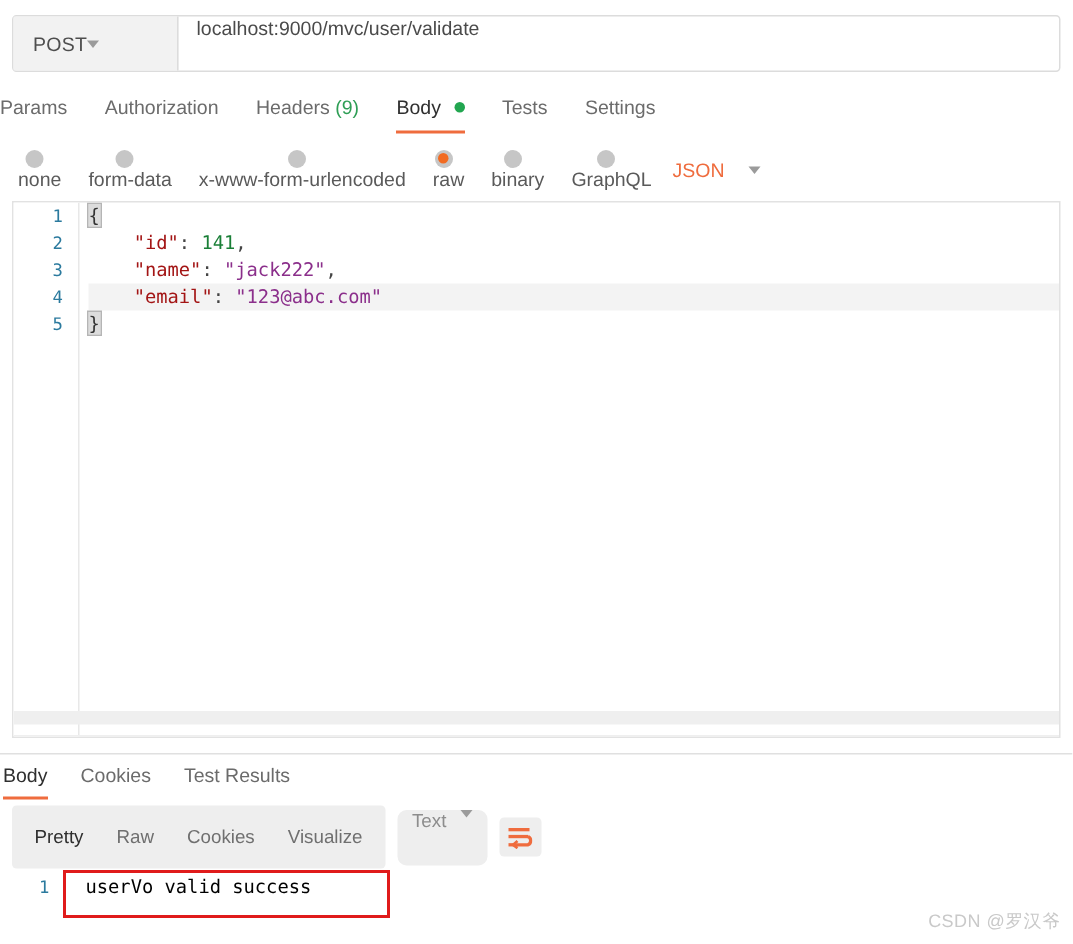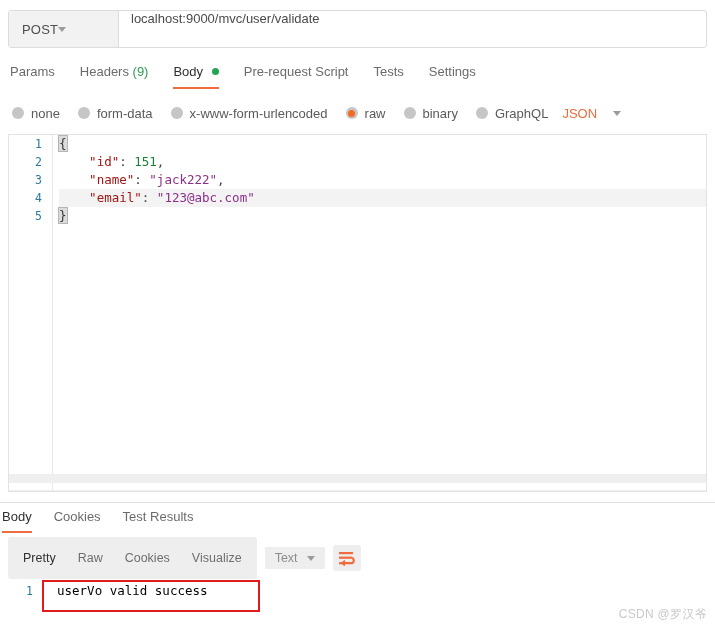--- a/index.html
+++ b/index.html
@@ -74,21 +74,21 @@
   }
   .req-tab {
     position: relative;
     padding: 4px 0 10px 0;
     margin-right: 25px;
     font-size: 13px;
     color: #6b6b6b;
     cursor: pointer;
     white-space: nowrap;
   }
-  .req-tab:first-child { margin-left: 10px; }
+  .req-tab:first-child { }
   .req-tab.active { color: #2f2f2f; }
   .req-tab.active::after {
     content: "";
     position: absolute;
     left: 0; right: 0;
     bottom: 0;
     height: 2px;
     background: #ef6c3e;
   }
   .count-green { color: #2e9e55; }
@@ -111,20 +111,21 @@
     display: flex;
     align-items: center;
   }
   .radio-item {
     display: flex;
     align-items: center;
     margin-right: 18px;
     cursor: pointer;
     font-size: 13px;
     color: #5a5a5a;
+    flex-direction: column;
   }
   .radio-item:first-child { margin-left: 12px; }
   .radio-mark {
     width: 12px; height: 12px;
     border-radius: 50%;
     background: #c6c6c6;
     margin-right: 7px;
     flex: none;
   }
   .radio-mark.selected {
@@ -270,25 +271,25 @@
   .fmt-item {
     padding: 0 11px;
     font-size: 12.5px;
     color: #6f6f6f;
     line-height: 26px;
     cursor: pointer;
   }
   .fmt-item.active { color: #2f2f2f; }
   .fmt-select {
     display: flex;
-    align-items: center;
+    align-items: flex-start;
     gap: 9px;
     background: #eeeeee;
-    border-radius: 0;
-    height: 22px;
+    border-radius: 6px;
+    height: 37px;
     padding: 0 10px;
     margin-left: 8px;
     font-size: 12.5px;
     color: #8d8d8d;
     cursor: pointer;
   }
   .wrap-btn {
     width: 28px; height: 26px;
     background: #eeeeee;
     border-radius: 3px;
@@ -350,29 +351,29 @@
   <div class="url-input">
     <span>localhost:9000/mvc/user/validate</span>
   </div>
 </div>
 
 <div class="req-tabs">
   <div class="req-tab">
     <span>Params</span>
   </div>
   <div class="req-tab">
+    <span>Authorization</span>
+  </div>
+  <div class="req-tab">
     <span>Headers</span>
     <span class="count-green">(9)</span>
   </div>
   <div class="req-tab active">
     <span>Body</span>
     <span class="dot-green"></span>
-  </div>
-  <div class="req-tab">
-    <span>Pre-request Script</span>
   </div>
   <div class="req-tab">
     <span>Tests</span>
   </div>
   <div class="req-tab">
     <span>Settings</span>
   </div>
 </div>
 
 <div class="radio-row">
@@ -409,21 +410,21 @@
 <div class="editor">
   <div class="gutter">
     <div class="ln">1</div>
     <div class="ln">2</div>
     <div class="ln">3</div>
     <div class="ln">4</div>
     <div class="ln">5</div>
   </div>
   <div class="code">
     <div class="cl"><span class="brace-box">{</span></div>
-    <div class="cl"><span>    </span><span class="tok-key">"id"</span><span class="tok-punc">: </span><span class="tok-num">151</span><span class="tok-punc">,</span></div>
+    <div class="cl"><span>    </span><span class="tok-key">"id"</span><span class="tok-punc">: </span><span class="tok-num">141</span><span class="tok-punc">,</span></div>
     <div class="cl"><span>    </span><span class="tok-key">"name"</span><span class="tok-punc">: </span><span class="tok-str">"jack222"</span><span class="tok-punc">,</span></div>
     <div class="cl hl"><span>    </span><span class="tok-key">"email"</span><span class="tok-punc">: </span><span class="tok-str">"123@abc.com"</span></div>
     <div class="cl"><span class="brace-box">}</span></div>
   </div>
   <div class="editor-row-shade" style="top:339px;"></div>
   <div class="editor-row-shade" style="top:355px;"></div>
   <div class="editor-scroll-v"></div>
 </div>
 
 <div class="pane-divider"></div>

